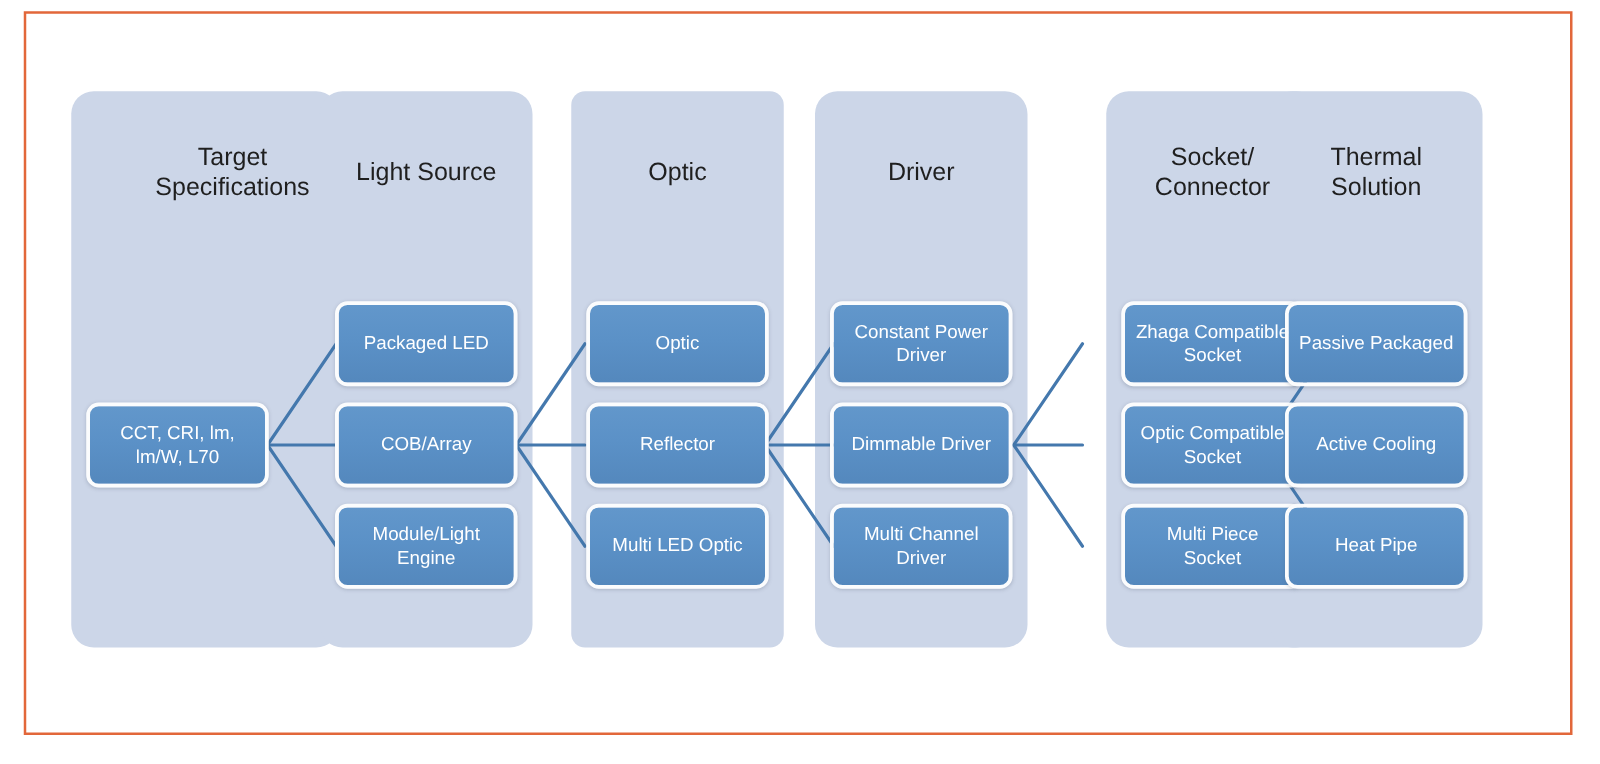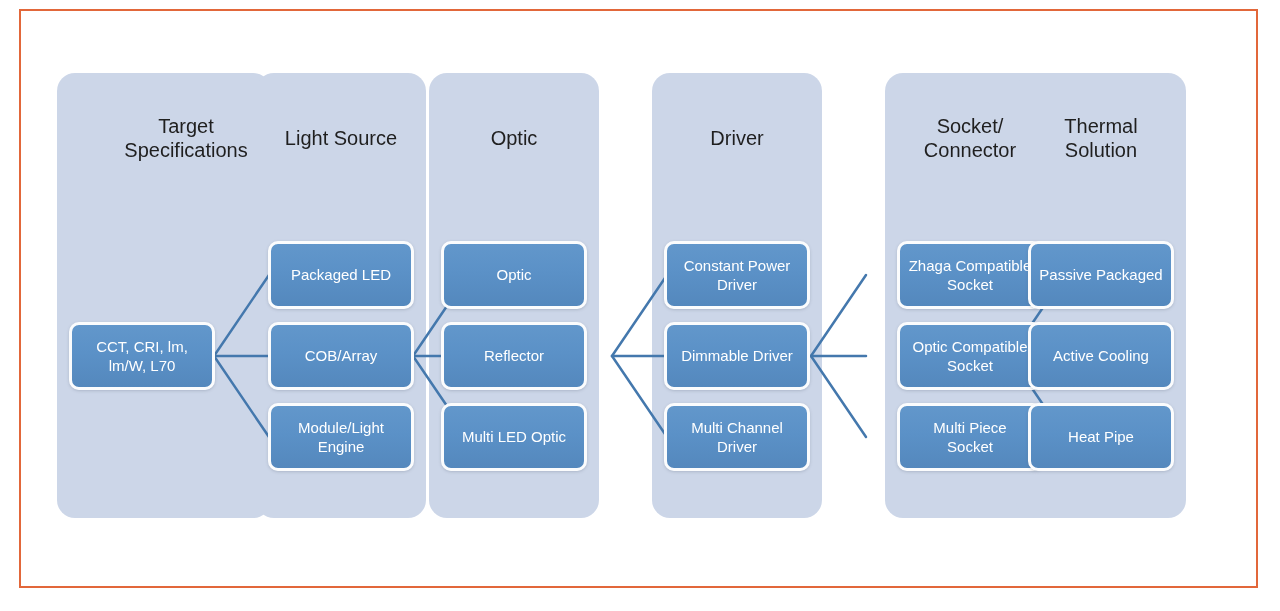--- a/index.html
+++ b/index.html
@@ -56,21 +56,21 @@
     font-size: 15px;
     line-height: 1.3;
     white-space: pre-line;
     padding: 2px 4px;
   }
   .row1 { top: 168px; }
   .row2 { top: 249px; }
   .row3 { top: 330px; }
   .c0 { left: 57px; padding-left: 44px; }
   .c1 { left: 256px; }
-  .c2 { left: 429px; }
+  .c2 { left: 457px; border-radius: 11px; }
   .c3 { left: 652px; }
   .c4 { left: 853px; margin-left: 32px; }
   .c5 { left: 1016px; }
   #connectors {
     position: absolute;
     left: 0; top: 0;
     width: 1280px; height: 611px;
   }
 </style>
 </head>

